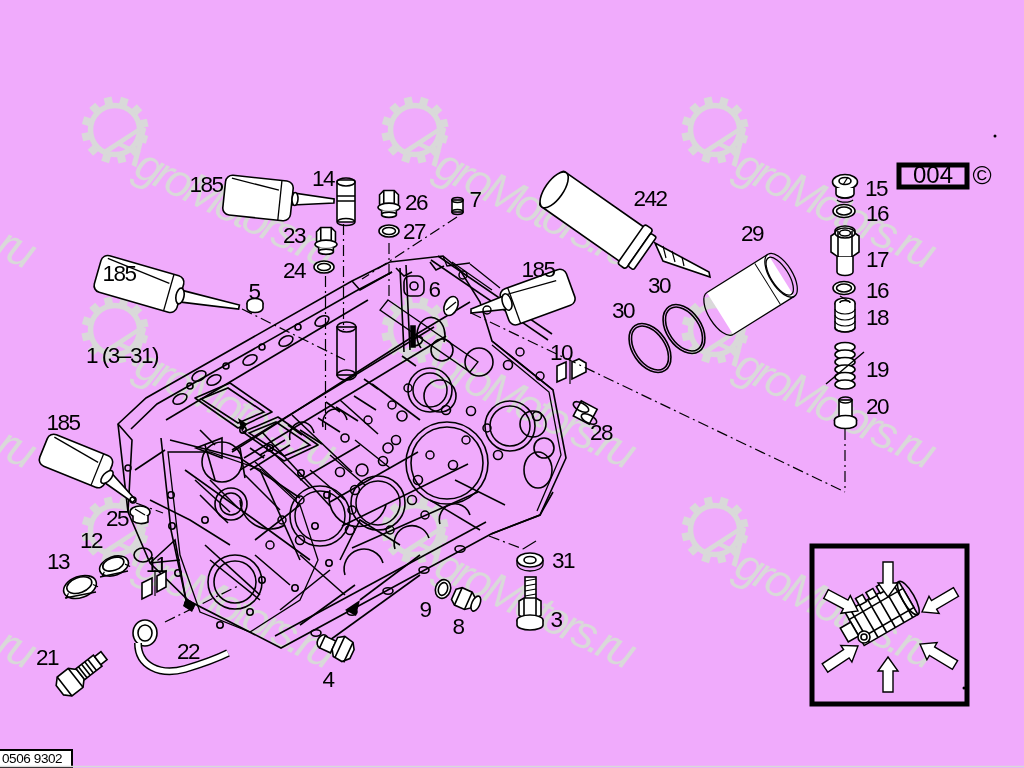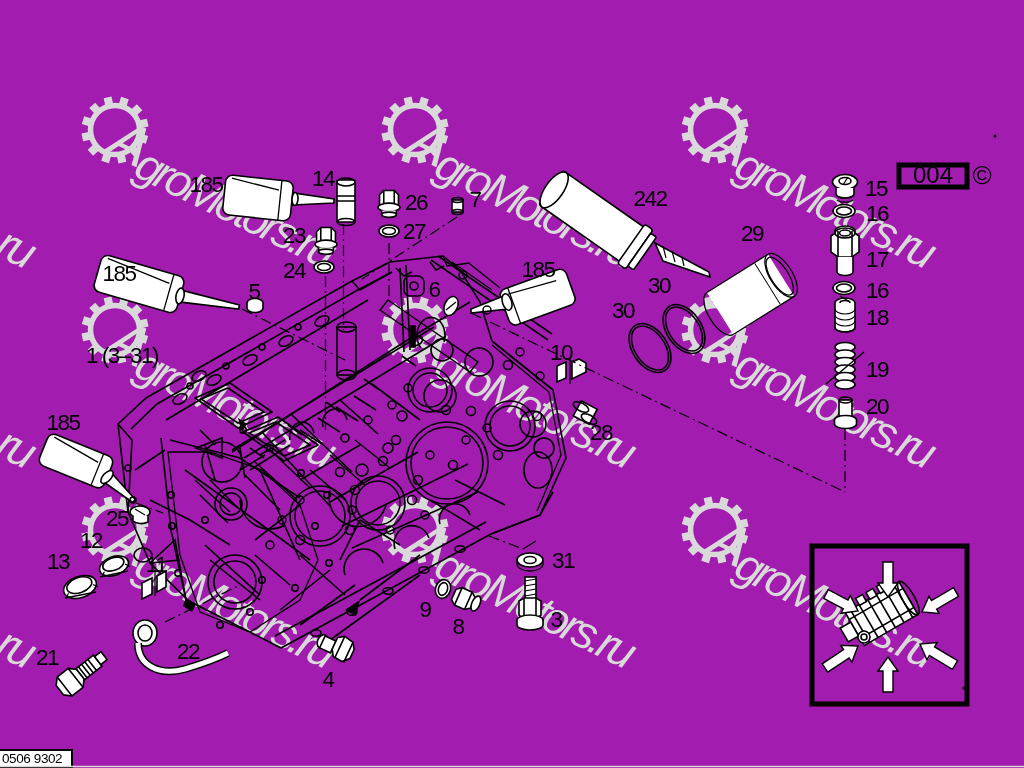--- a/index.html
+++ b/index.html
@@ -1,16 +1,16 @@
 <!DOCTYPE html>
 <html><head>
 <meta charset="utf-8">
 <style>
   html,body{margin:0;padding:0;background:#fff;}
-  #page{position:relative;width:1024px;height:768px;overflow:hidden;background:#a21caf;}
+  #page{position:relative;width:1024px;height:768px;overflow:hidden;background:#f0abfc;}
   svg{position:absolute;left:0;top:0;}
   text{font-family:"Liberation Sans",sans-serif;}
 </style>
 </head>
 <body>
 <div id="page">
 <svg width="1024" height="768" viewBox="0 0 1024 768">
 
   <defs>
     <g id="wm">

